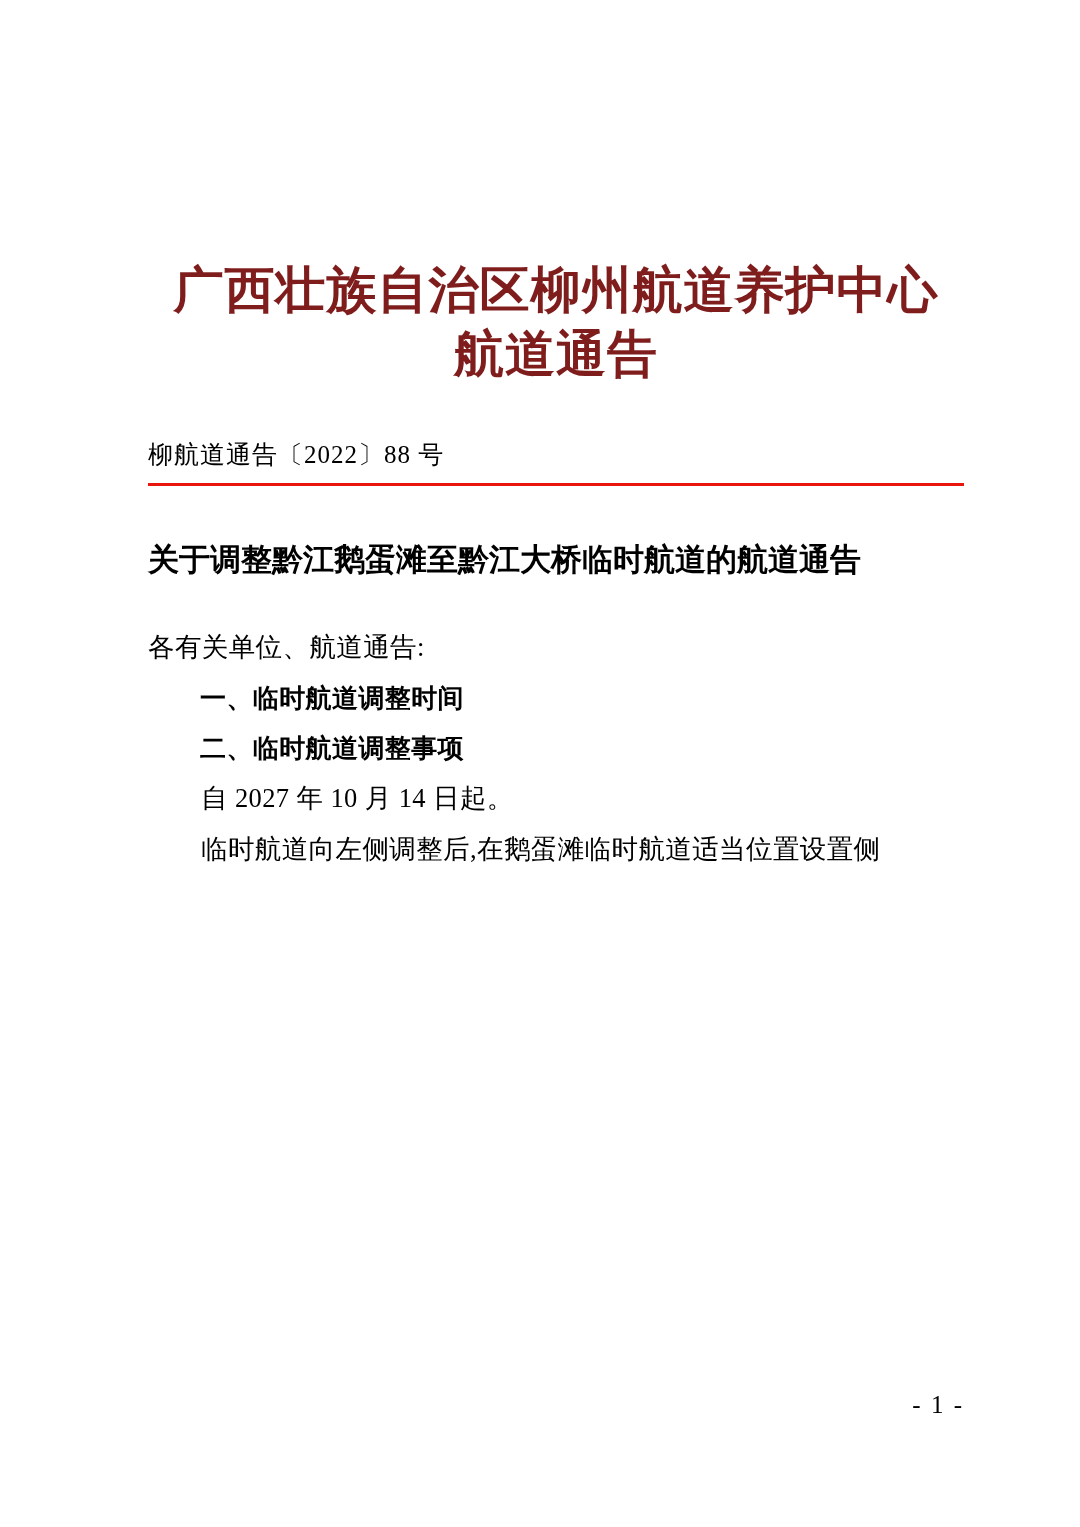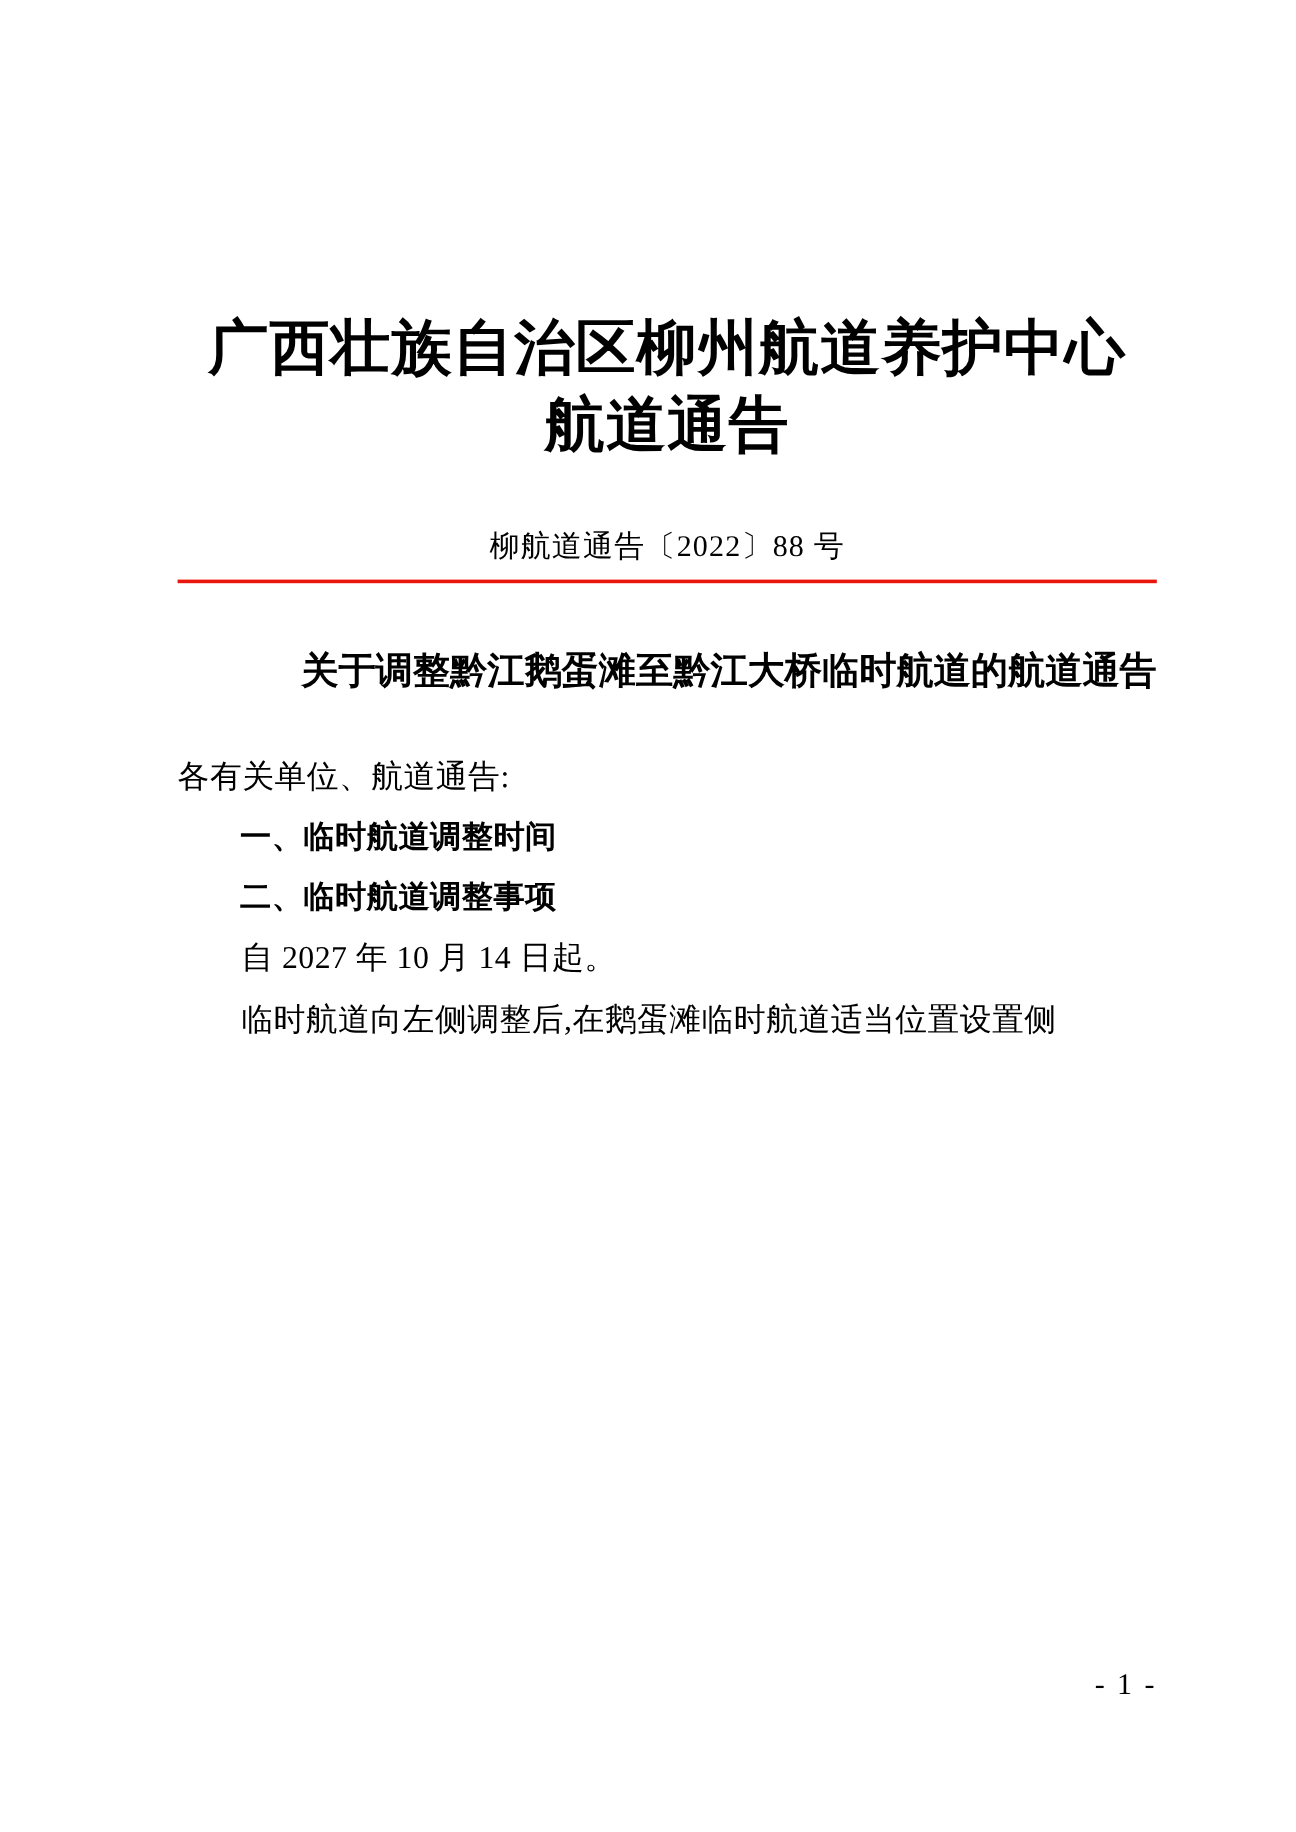--- a/index.html
+++ b/index.html
@@ -27,50 +27,49 @@
     position: absolute;
     left: 148px;
     top: 0;
     width: 816px;
   }
 
   
   .doc-title {
     margin-top: 258px;
     text-align: center;
-    color: #000000;
+    color: #7f1d1d;
     font-family: Liberation Serif, serif;
     font-weight: bold;
     font-size: 50px;
     line-height: 1.28;
     letter-spacing: 1px;
   }
   .doc-title .line2 {
     display: block;
   }
 
   .doc-number {
     margin-top: 52px;
-    text-align: center;
     font-size: 25px;
     letter-spacing: 1px;
     font-family: "Liberation Serif", serif;
   }
 
   .red-rule {
     margin-top: 12px;
     height: 3px;
     background: #e8160c;
     width: 100%;
   }
 
   
   .subject {
     margin-top: 50px;
-    text-align: right;
+    text-align: left;
     font-size: 31px;
     font-weight: bold;
     line-height: 1.5;
     font-family: "DejaVu Serif", "Liberation Serif", serif;
   }
 
   
   .body-block {
     margin-top: 40px;
     font-size: 26.5px;

